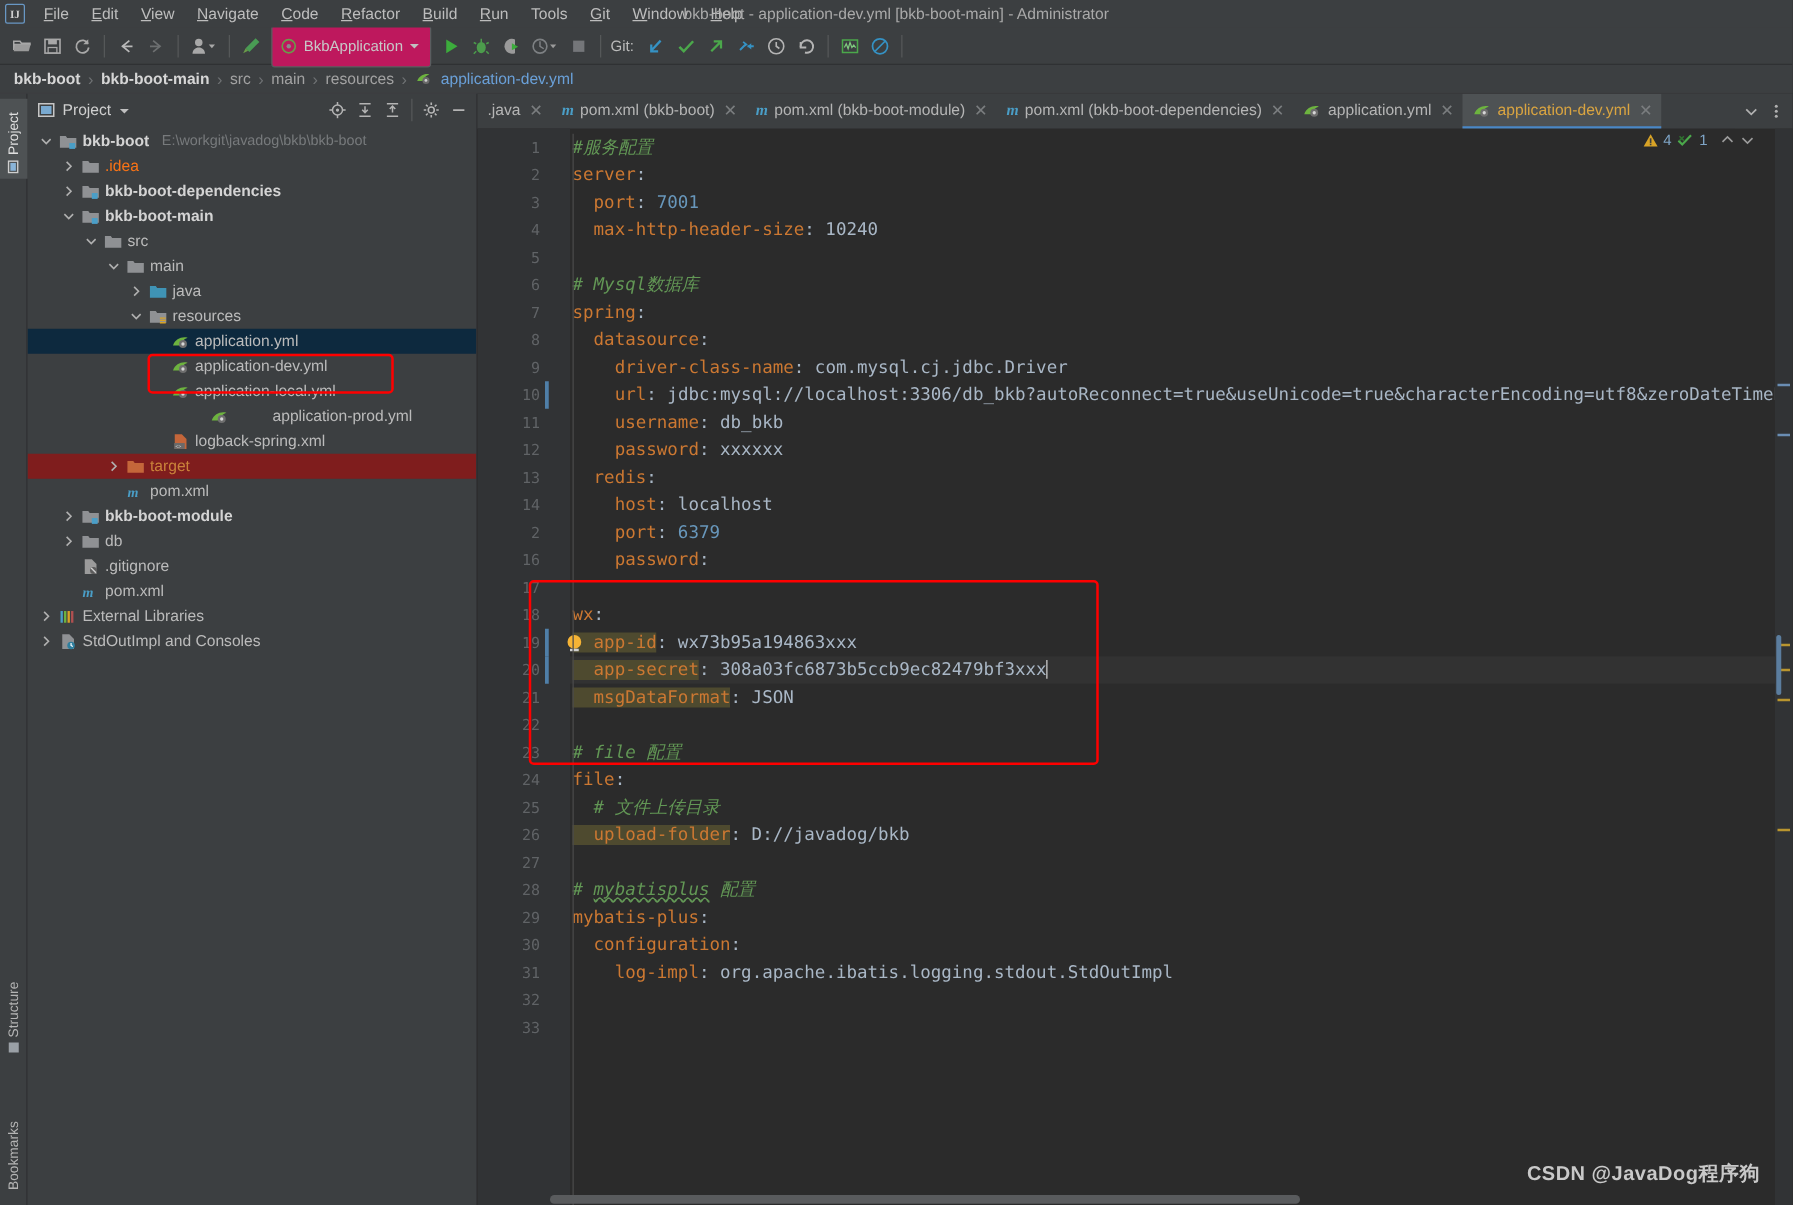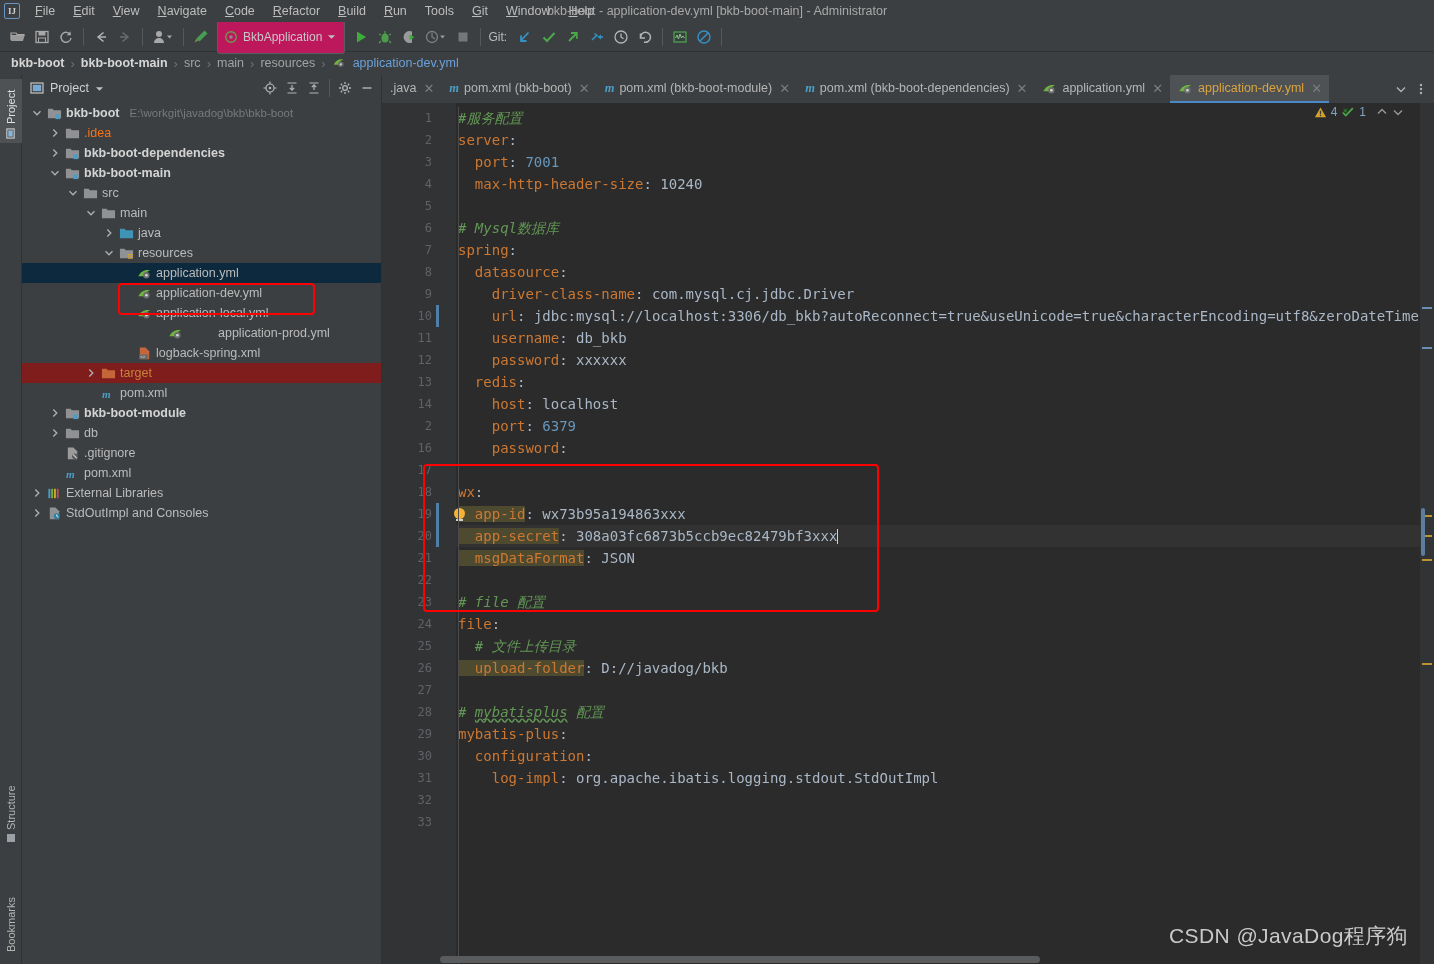--- a/index.html
+++ b/index.html
@@ -206,21 +206,21 @@
 
   
   .hscroll {
     position: absolute; left: 58px; right: 14px; bottom: 0; height: 10px;
   }
   .hthumb { position: absolute; left: 0; height: 7px; top: 2px; background: #595b5d; border-radius: 4px; }
 
   
   .watermark {
     position: absolute; right: 26px; bottom: 14px;
-    font-size: 21px; color: #c9c9c9; letter-spacing: .4px; z-index: 40;
+    font-size: 16px; color: #c9c9c9; letter-spacing: .4px; z-index: 40; font-weight: bold;
   }
 </style>
 </head>
 <body>
 
 <div id="app">
 
   <div class="titlebar">
     <div class="ij-logo">IJ</div>
     <div class="menubar">

